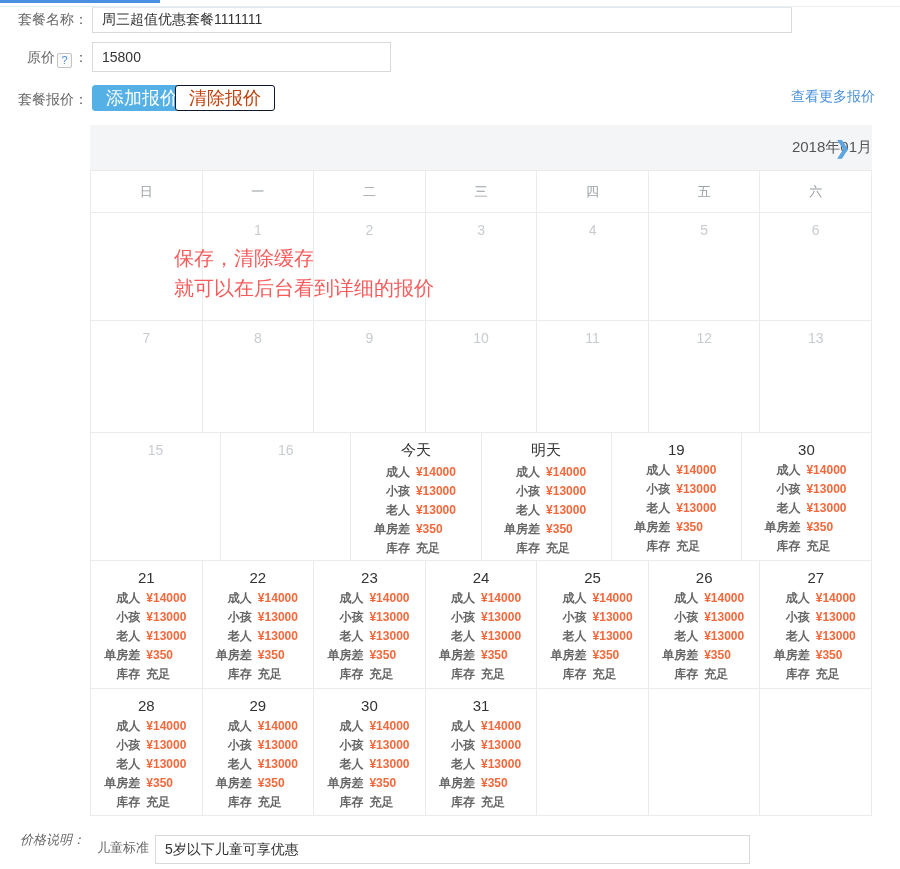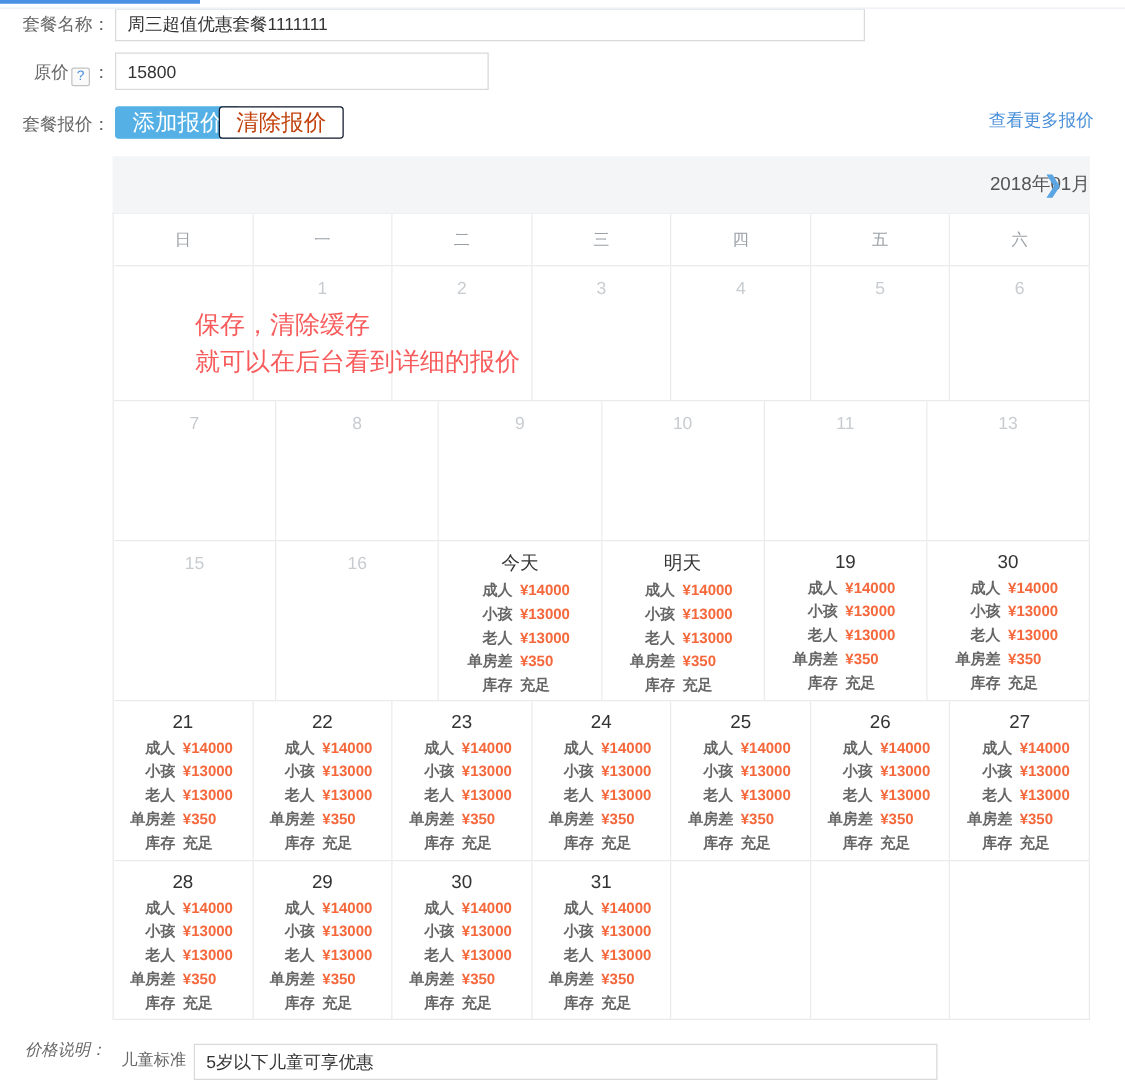--- a/index.html
+++ b/index.html
@@ -11,21 +11,21 @@
 
   .form-label { position: absolute; left: 0; width: 88px; text-align: right; color: #666; font-size: 14px; }
   .lbl-name { top: 11px; }
   .lbl-price { top: 49px; }
   .lbl-quote { top: 91px; }
   .lbl-footer { left: 20px; width: 70px; top: 831px; text-align: left; font-size: 13px; font-style: italic; }
   .lbl-child { position: absolute; left: 97px; top: 839px; color: #666; font-size: 13px; }
 
   .txt-input { position: absolute; border: 1px solid #d9d9d9; background: #fff; color: #333;
                font-size: 14px; padding: 0 9px; outline: none; font-family: "Liberation Sans", sans-serif; }
-  .inp-name  { left: 92px; top: 7px;  width: 600px; height: 26px; border-top-color: #e4e9ee; }
+  .inp-name  { left: 92px; top: 7px;  width: 700px; height: 26px; border-top-color: #e4e9ee; }
   .inp-price { left: 92px; top: 42px; width: 299px; height: 30px; }
   .inp-child { left: 155px; top: 835px; width: 595px; height: 29px; }
 
   .help-icon { display: inline-block; width: 15px; height: 15px; line-height: 13px; text-align: center;
                border: 1px solid #c3c3c3; border-radius: 2px; color: #4a90d9; font-size: 11px;
                vertical-align: -2px; margin: 0 2px; background: #fafafa; cursor: pointer; }
 
   .btn { position: absolute; top: 85px; height: 26px; border-radius: 3px; font-size: 18px;
          padding: 0 13px; cursor: pointer; font-family: "Liberation Sans", sans-serif; }
   .btn-add   { left: 92px;  background: #55b1e5; border: 1px solid #55b1e5; color: #fff; }
@@ -46,22 +46,22 @@
   .wd-cell { height: 42px; line-height: 42px; text-align: center; color: #9aa0a6; font-size: 13px; }
 
   .date-num { text-align: center; padding-top: 9px; font-size: 14px; color: #c8ccd0; }
   .date-num.dark { color: #333; font-size: 15px; padding-top: 8px; }
   .price-block { margin-top: 3px; font-weight: bold; }
   .pl { display: flex; justify-content: center; font-size: 12px; line-height: 19px; }
   .pl .lbl { width: 46px; text-align: right; color: #666; margin-right: 6px; }
   .pl .val { width: 52px; text-align: left; color: #f5683c; }
   .pl .val.plain { color: #666; }
 
-  .annotation { position: absolute; left: 66px; top: 120px; color: #f85b5b; font-size: 20px;
-                line-height: 30px; white-space: nowrap; pointer-events: none; }
+  .annotation { position: absolute; left: 84px; top: 120px; color: #f85b5b; font-size: 20px;
+                line-height: 30px; white-space: nowrap; pointer-events: none; font-family: Liberation Mono, monospace; }
 </style>
 </head>
 <body>
 
 <div class="page">
 
   <div class="top-blue-line"></div>
   <div class="top-sep"></div>
 
   <label class="form-label lbl-name">套餐名称：</label>
@@ -122,20 +122,23 @@
             <div class="cal-cell day-cell">
               <div class="date-num">9</div>
             </div>
             <div class="cal-cell day-cell">
               <div class="date-num">10</div>
             </div>
             <div class="cal-cell day-cell">
               <div class="date-num">11</div>
             </div>
             <div class="cal-cell day-cell">
+              <div class="date-num">12</div>
+            </div>
+            <div class="cal-cell day-cell">
               <div class="date-num">13</div>
             </div>
           </div>
           <div class="cal-row" style="height: 128px;">
             <div class="cal-cell day-cell">
               <div class="date-num">15</div>
             </div>
             <div class="cal-cell day-cell">
               <div class="date-num">16</div>
             </div>

